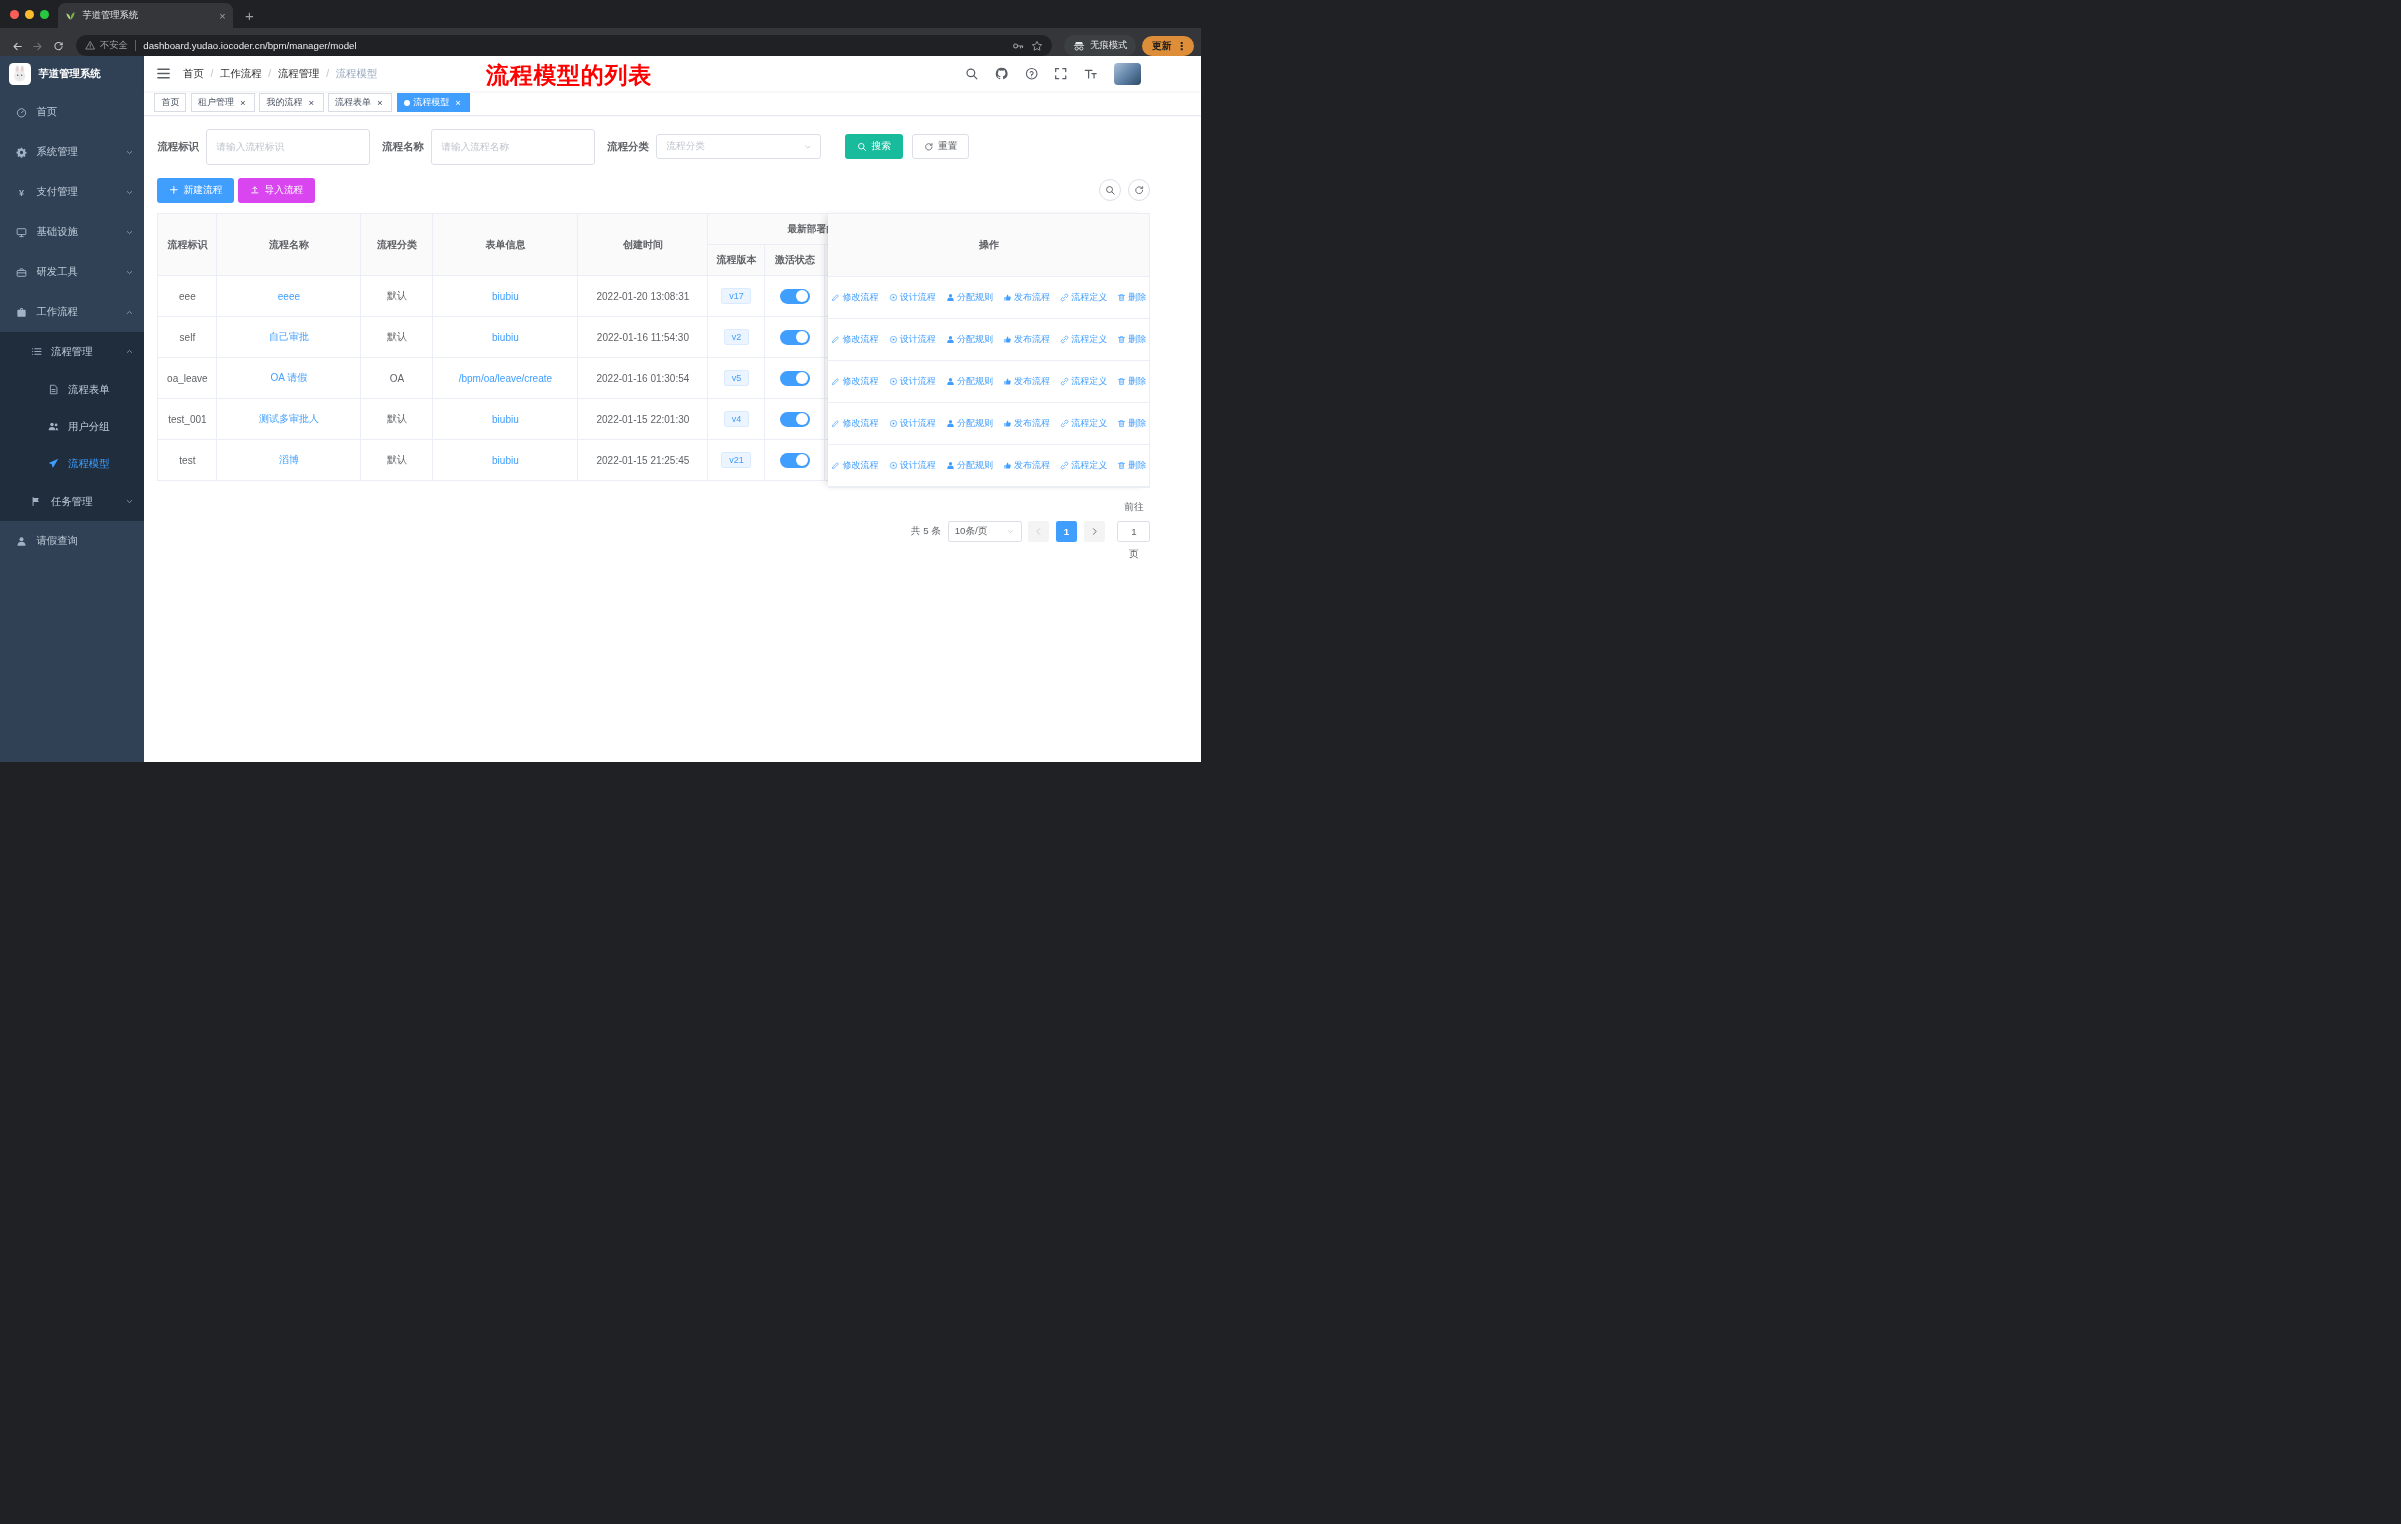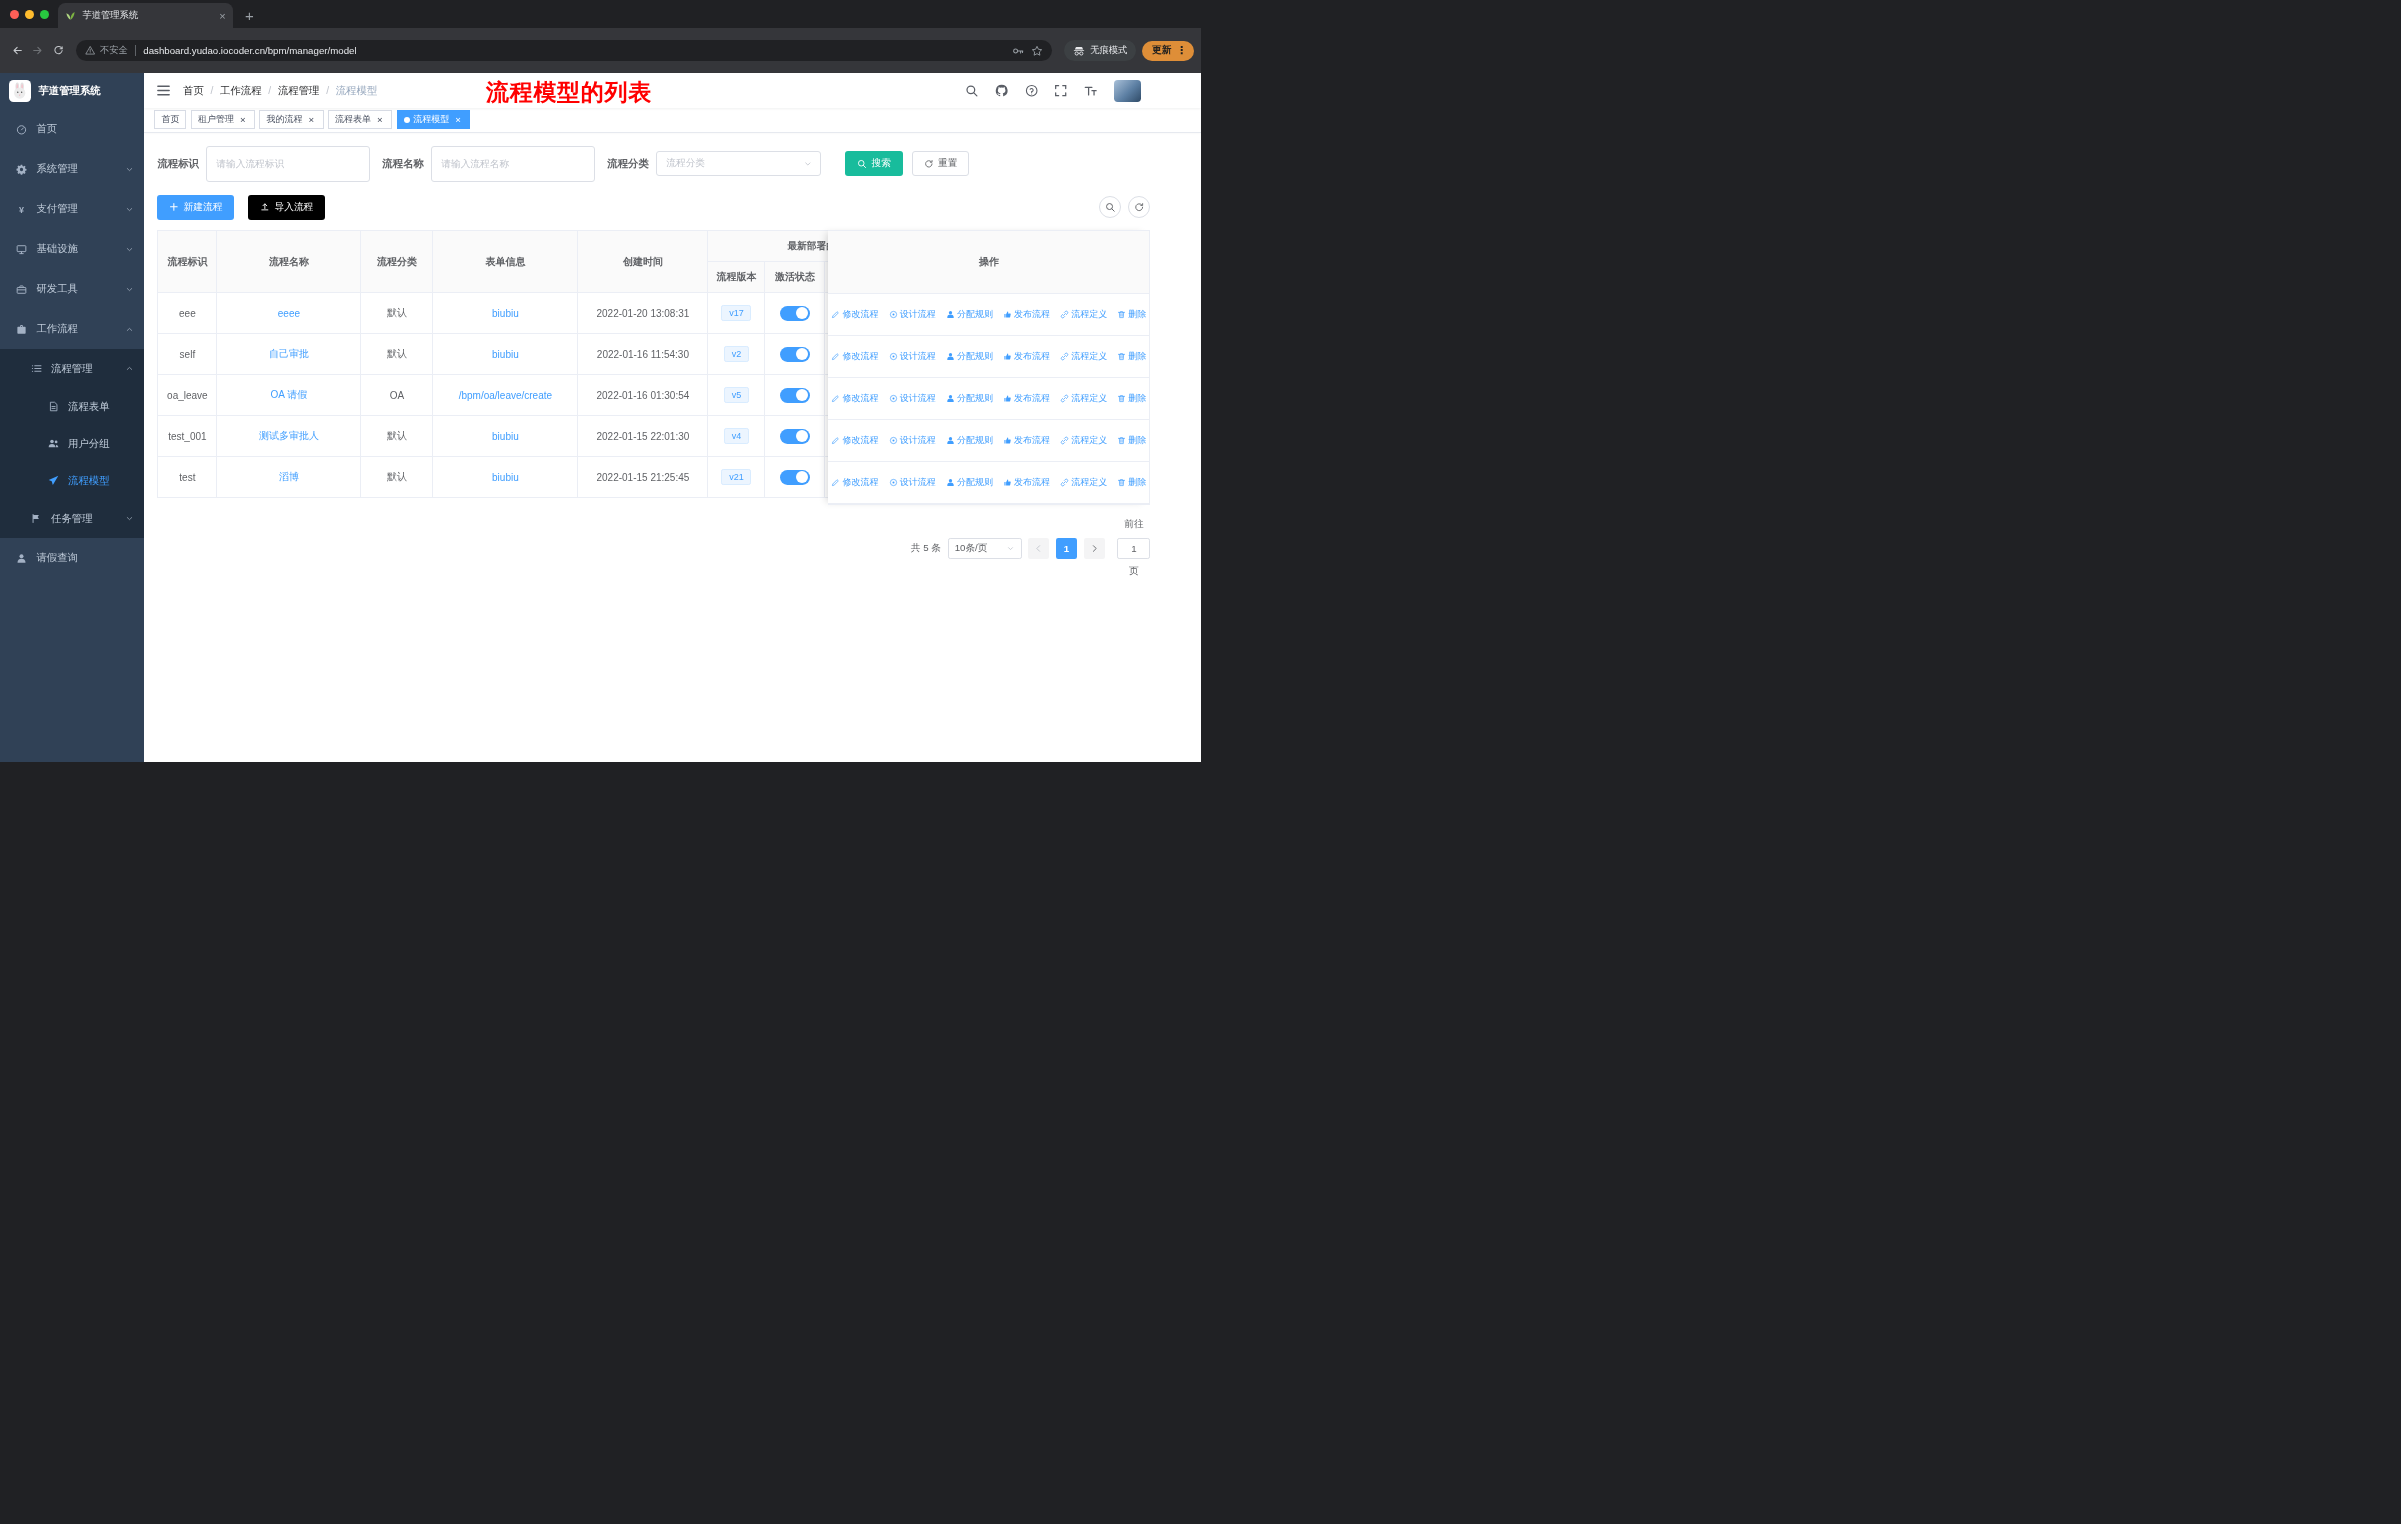--- a/index.html
+++ b/index.html
@@ -13,21 +13,21 @@
   .tabstrip { height: 28px; background: #202124; position: relative; display: flex; align-items: flex-end; padding-left: 58px; }
   .lights { position: absolute; left: 9.7px; top: 9.7px; display: flex; gap: 6px; }
   .light { width: 9px; height: 9px; border-radius: 50%; }
   .light.red { background: #ff5f57; } .light.yellow { background: #febc2e; } .light.green { background: #28c840; }
   .tab { width: 175px; height: 25px; background: #35363a; border-radius: 7.4px 7.4px 0 0; display: flex; align-items: center; padding: 0 7.4px; gap: 6px; color: #e8eaed; font-size: 9.3px; }
   .tab .icon { width: 11px; height: 11px; }
   .tab-title { flex: 1; white-space: nowrap; overflow: hidden; }
   .tab-close { color: #9aa0a6; font-size: 11px; cursor: pointer; }
   .newtab { width: 21px; height: 21px; margin: 0 0 2.2px 6px; display: flex; align-items: center; justify-content: center; color: #9aa0a6; font-size: 15px; cursor: pointer; }
 
-  .btoolbar { height: 45px; background: #35363a; display: flex; align-items: center; padding: 0 7.4px; }
+  .btoolbar { height: 28px; background: #35363a; display: flex; align-items: flex-end; padding: 0 7.4px; }
   .nav-btn { width: 19.4px; height: 19.4px; border-radius: 50%; display: flex; align-items: center; justify-content: center; color: #c5c8cc; margin-right: 1.5px; cursor: pointer; }
   .nav-btn .icon { width: 11px; height: 11px; }
   .nav-btn.disabled { color: #6e7175; }
   .urlbar { flex: 1; height: 21px; margin: 0 6px; background: #202124; border-radius: 10.4px; display: flex; align-items: center; padding: 0 4.5px 0 9px; min-width: 0; }
   .sec { display: flex; align-items: center; gap: 4.5px; color: #9aa0a6; font-size: 9.3px; cursor: pointer; }
   .sec .icon { width: 10.4px; height: 10.4px; }
   .sec-div { width: 0.7px; height: 10.4px; background: #5f6368; margin: 0 7.4px; }
   .url { color: #e8eaed; font-size: 9.7px; flex: 1; white-space: nowrap; overflow: hidden; }
   .omni-icons { display: flex; gap: 7.4px; align-items: center; color: #9aa0a6; padding: 0 4.5px; }
   .omni-icons .icon { width: 12px; height: 12px; cursor: pointer; }
@@ -78,21 +78,21 @@
   .f-input { width: 164px; height: 25px; border: 0.7px solid #dcdfe6; border-radius: 3px; padding: 17px 9px; font-size: 9.7px; color: #606266; background: #fff; outline: none; font-family: inherit; }
   .f-input::placeholder { color: #c0c4cc; }
   .f-select { width: 165px; height: 25px; border: 0.7px solid #dcdfe6; border-radius: 3px; display: flex; align-items: center; justify-content: space-between; padding: 0 7.4px 0 9px; color: #c0c4cc; font-size: 9.7px; background: #fff; cursor: pointer; }
   .f-select .icon { width: 9.7px; height: 9.7px; color: #c0c4cc; }
 
   .btn { height: 25px; border-radius: 3px; display: inline-flex; align-items: center; gap: 4.5px; padding: 0 11px; font-size: 9.7px; cursor: pointer; border: 0.7px solid transparent; white-space: nowrap; }
   .btn .icon { width: 9.7px; height: 9.7px; }
   .btn-search { background: var(--teal); color: #fff; margin-left: 12px; }
   .btn-reset { background: #fff; border-color: #dcdfe6; color: #606266; margin-left: 9px; }
   .btn-create { background: var(--primary); color: #fff; }
-  .btn-import { background: #000000; color: #fff; margin-left: 14px; }
+  .btn-import { background: #d946ef; color: #fff; margin-left: 4px; }
 
   .actions-row { display: flex; align-items: center; margin-bottom: 10.4px; width: 993px; }
   .tool-circles { margin-left: auto; display: flex; gap: 7.4px; }
   .circle-btn { width: 22px; height: 22px; border-radius: 50%; border: 0.7px solid #dcdfe6; display: flex; align-items: center; justify-content: center; color: #606266; background: #fff; cursor: pointer; }
   .circle-btn .icon { width: 10.4px; height: 10.4px; }
 
   
   .table-wrap { position: relative; width: 993px; }
   table { width: 100%; border-collapse: collapse; table-layout: fixed; }
   th, td { border: 0.7px solid #ebeef5; text-align: center; color: #606266; padding: 0 4.5px; overflow: hidden; }

